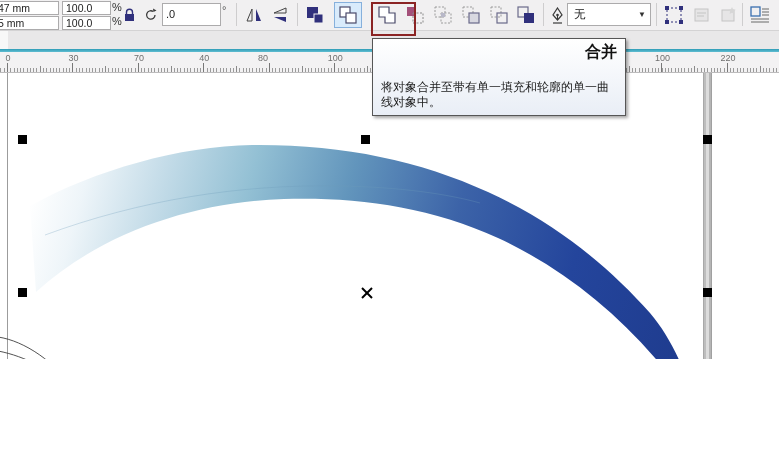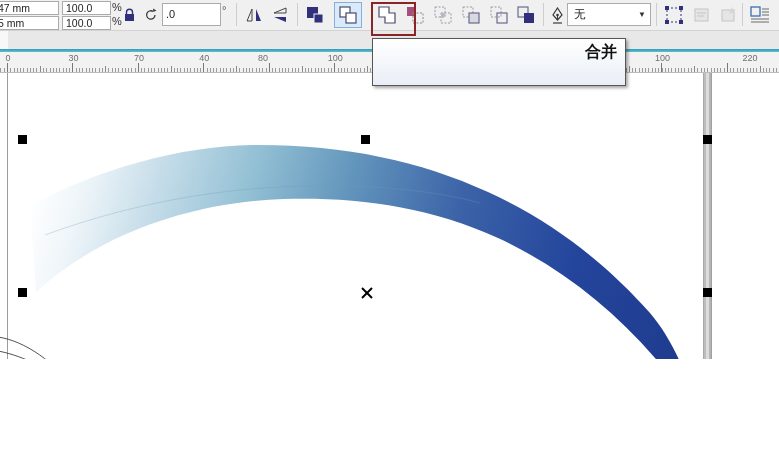--- a/index.html
+++ b/index.html
@@ -220,21 +220,21 @@
         <span class="rlabel" style="left: 63.45px;">30</span>
         <span class="rlabel" style="left: 128.9px;">70</span>
         <span class="rlabel" style="left: 194.35px;">40</span>
         <span class="rlabel" style="left: 253px;">80</span>
         <span class="rlabel" style="left: 325.25px;">100</span>
         <span class="rlabel" style="left: 390.7px;">120</span>
         <span class="rlabel" style="left: 456.15px;">140</span>
         <span class="rlabel" style="left: 521.6px;">160</span>
         <span class="rlabel" style="left: 587.05px;">180</span>
         <span class="rlabel" style="left: 652.5px;">100</span>
-        <span class="rlabel" style="left: 717.95px; margin-left: 22px;">220</span>
+        <span class="rlabel" style="left: 717.95px;">220</span>
       </div>
     <div class="ticks-minor"></div>
     <div class="ticks-med"></div>
     <div class="ticks-major"></div>
   </div>
 
   <div class="canvas"></div>
   <div class="pageline-left"></div>
   <div class="pageband-right"></div>
 
@@ -305,15 +305,16 @@
   <div class="handle" style="left:18px;top:288px;"></div>
   <div class="handle" style="left:703px;top:288px;"></div>
   <div class="handle" style="left:18px;top:439px;"></div>
   <div class="handle" style="left:361px;top:440px;"></div>
   <div class="handle" style="left:703px;top:440px;"></div>
 
   <div class="redbox"></div>
 
   <div class="tooltip">
     <div class="tt-title">合并</div>
+    <div class="tt-body">将对象合并至带有单一填充和轮廓的单一曲线对象中。</div>
   </div>
 
 </div>
 
 </body></html>

